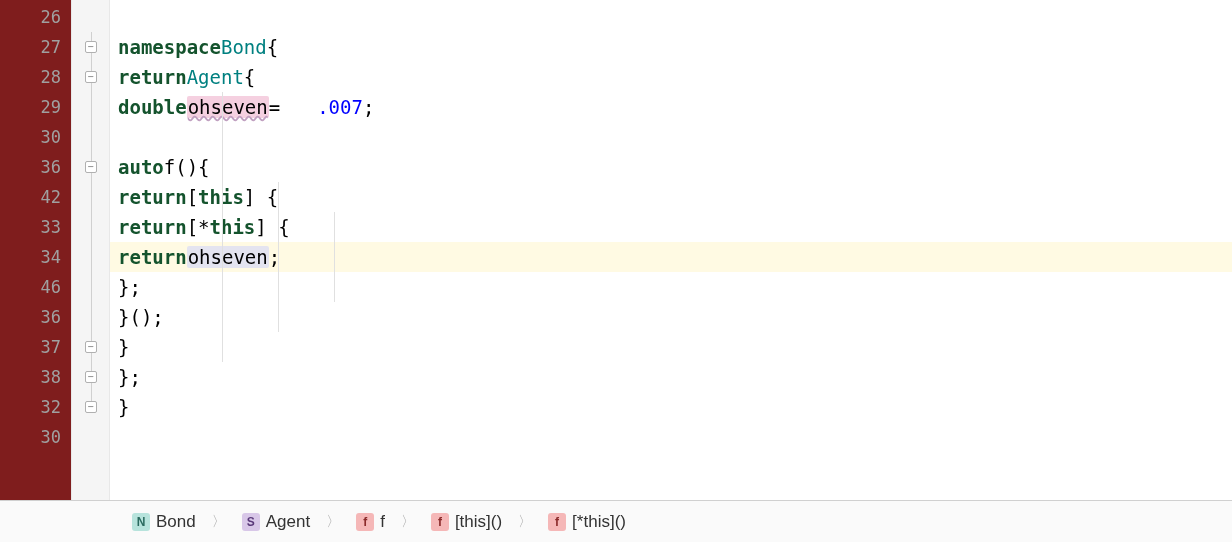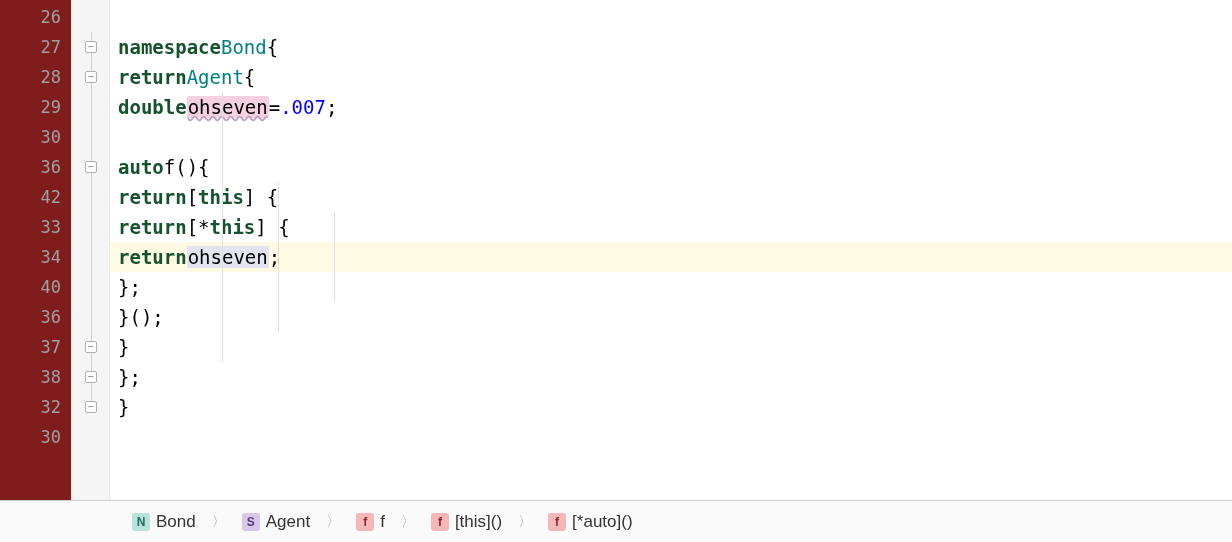--- a/index.html
+++ b/index.html
@@ -97,21 +97,21 @@
       white-space: pre;
       font-size: 19px;
       position: relative;
     }
     .code-line.highlighted {
       background: #fffae3;
     }
     .kw { color: #14532d; font-weight: bold; }
     .typename { color: #008080; }
     .ident { color: #000000; }
-    .number { color: #0000ff; }
+    .number { color: #0000ff; margin-left: 37px; }
     .punct { color: #000000; }
     .field-hl { background: #f5d0e0; border-radius: 2px; padding: 0 1px; }
     .ref-hl { background: #e4e4f0; border-radius: 2px; padding: 0 1px; }
     .indent-guide {
       position: absolute;
       width: 1px;
       background: #e0e0e0;
       top: 0;
       bottom: 0;
     }
@@ -166,21 +166,21 @@
   <div class="gutter">
     <div class="gutter-row">26</div>
     <div class="gutter-row">27</div>
     <div class="gutter-row">28</div>
     <div class="gutter-row">29</div>
     <div class="gutter-row">30</div>
     <div class="gutter-row">36</div>
     <div class="gutter-row">42</div>
     <div class="gutter-row">33</div>
     <div class="gutter-row">34</div>
-    <div class="gutter-row">40</div>
+    <div class="gutter-row">46</div>
     <div class="gutter-row">36</div>
     <div class="gutter-row">37</div>
     <div class="gutter-row">38</div>
     <div class="gutter-row">32</div>
     <div class="gutter-row">30</div>
   </div>
 
   <div class="fold-column">
     <div class="fold-row"></div>
     <div class="fold-row">
@@ -266,15 +266,15 @@
     <span>f</span>
   </div>
   <span class="crumb-sep">〉</span>
   <div class="crumb">
     <span class="crumb-icon function">f</span>
     <span>[this]()</span>
   </div>
   <span class="crumb-sep">〉</span>
   <div class="crumb">
     <span class="crumb-icon function">f</span>
-    <span>[*auto]()</span>
+    <span>[*this]()</span>
   </div>
 </div>
 
 </body></html>

